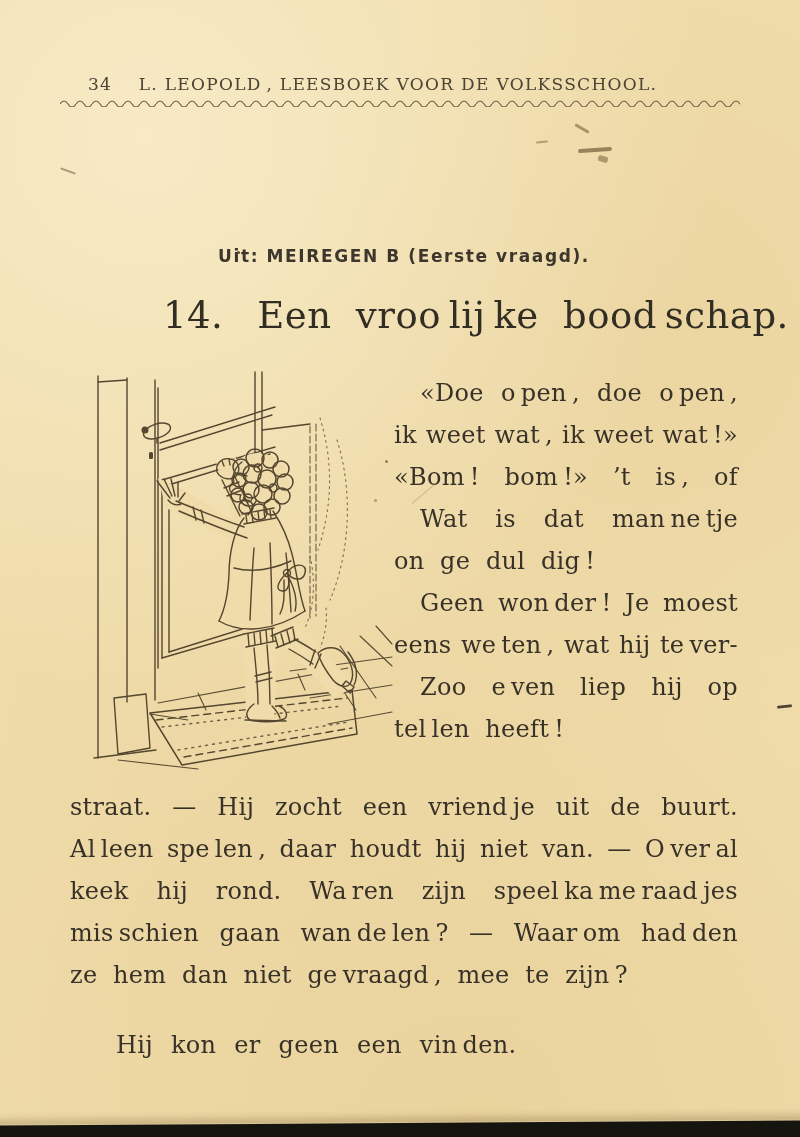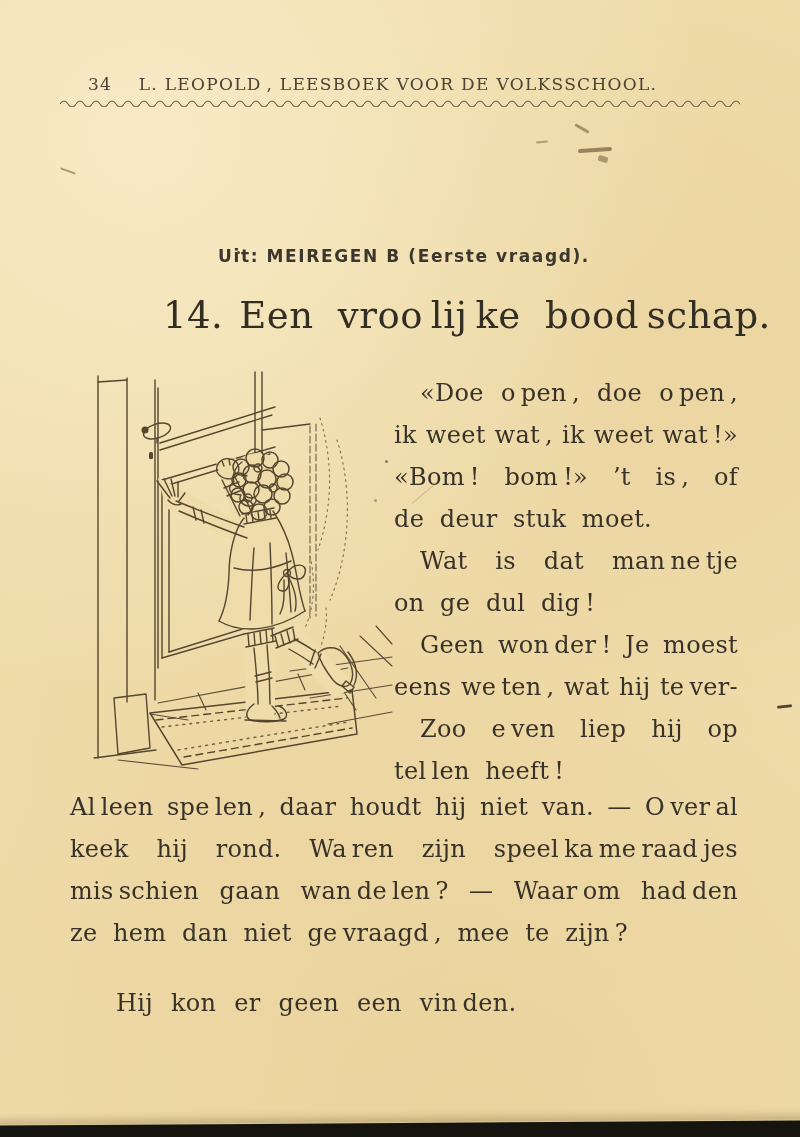--- a/index.html
+++ b/index.html
@@ -16,21 +16,21 @@
   .hdr{position:absolute;top:74px;left:0;width:800px;height:26px;
        font-size:17px;letter-spacing:1.3px;color:#4b4334;}
   .pagenum{position:absolute;left:88px;top:0;}
   .running{position:absolute;left:398px;top:0;transform:translateX(-50%);white-space:nowrap;}
   .wave{position:absolute;left:60px;top:97px;}
   .source{position:absolute;top:246px;left:404px;transform:translateX(-50%);
           font-family:"DejaVu Sans","Liberation Sans",sans-serif;font-weight:bold;
           font-size:17px;letter-spacing:1.6px;color:#3c362c;white-space:nowrap;}
   .titlerow{position:absolute;top:294px;left:163px;font-size:37px;color:#332e24;
             letter-spacing:.5px;white-space:nowrap;}
-  .ch-num{margin-right:16px;}
+  .ch-num{margin-right:34px;}
   .ch-title{word-spacing:12px;}
   .illus{position:absolute;left:58px;top:368px;}
   .col{position:absolute;left:394px;top:366px;width:344px;
        font-size:24px;line-height:42px;letter-spacing:.3px;margin-top:6px;}
   .fullblk{position:absolute;left:70px;top:786px;width:668px;
        font-size:24px;line-height:42px;letter-spacing:.3px;}
   .ln{height:42px;white-space:nowrap;}
   .j{white-space:normal;text-align:justify;text-align-last:justify;text-justify:inter-word;}
   .ind{text-indent:26px;}
   .ind2{text-indent:46px;margin-top:28px;}
@@ -205,30 +205,30 @@
         <path d="M290,284 C298,294 301,307 296,317"></path>
         <path d="M288,313 L296,319 L292,325 L284,318 Z"></path>
       </g>
     </g>
   </svg>
 
   <div class="col">
     <div class="ln j ind">«Doe o pen , doe o pen ,</div>
     <div class="ln j">ik weet wat , ik weet wat !»</div>
     <div class="ln j">«Bom ! bom !» ’t is , of</div>
-    <div class="ln w">de deur stuk moet.</div>
     <div class="ln j ind">Wat is dat man ne tje</div>
     <div class="ln w">on ge dul dig !</div>
     <div class="ln j ind">Geen won der ! Je moest</div>
     <div class="ln j">eens we ten , wat hij te ver-</div>
     <div class="ln j ind">Zoo e ven liep hij op</div>
     <div class="ln w">tel len heeft !</div>
   </div>
 
   <div class="fullblk">
+    <div class="ln j">straat. — Hij zocht een vriend je uit de buurt.</div>
     <div class="ln j">Al leen spe len , daar houdt hij niet van. — O ver al</div>
     <div class="ln j">keek hij rond. Wa ren zijn speel ka me raad jes</div>
     <div class="ln j">mis schien gaan wan de len ? — Waar om had den</div>
     <div class="ln w">ze hem dan niet ge vraagd , mee te zijn ?</div>
     <div class="ln w2 ind2">Hij kon er geen een vin den.</div>
   </div>
 
   <div class="b" style="left:60px;top:170px;width:16px;height:2px;background:rgba(110,90,55,.55);transform:rotate(20deg);"></div>
   <div class="b" style="left:536px;top:141px;width:12px;height:2px;background:rgba(120,95,60,.5);transform:rotate(-5deg);"></div>
   <div class="b" style="left:574px;top:127px;width:16px;height:3px;background:rgba(105,82,48,.55);transform:rotate(30deg);"></div>

